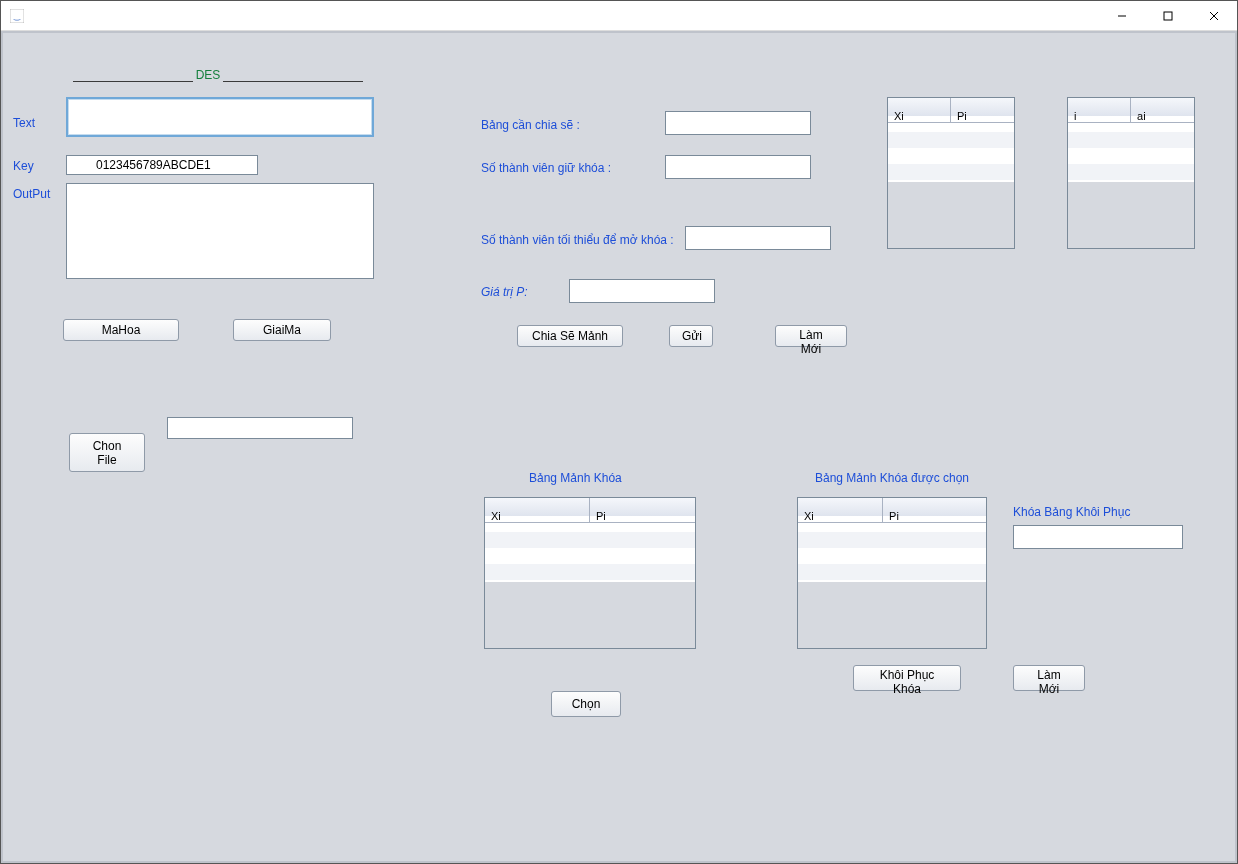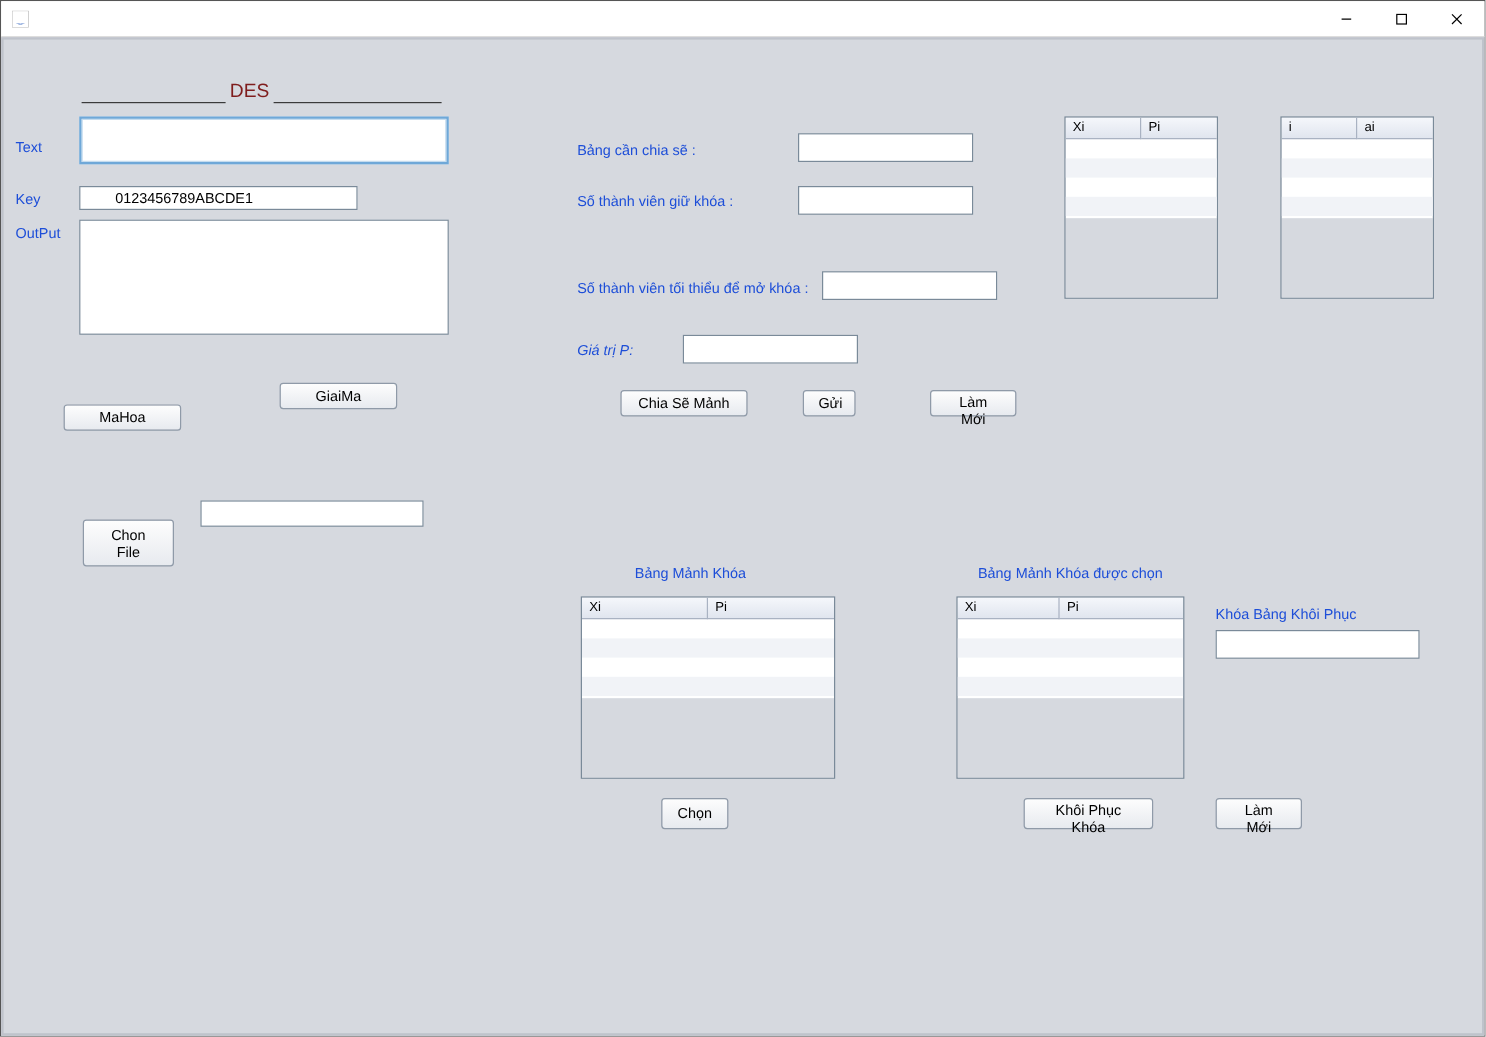--- a/index.html
+++ b/index.html
@@ -51,22 +51,22 @@
     position: relative;
     width: 100%;
     height: calc(100% - 30px);
     background: #d6d9df;
     border: 2px solid #bfc3cb;
   }
 
   .abs { position: absolute; }
 
   .section-title {
-    font-size: 16px;
-    color: #7f1d1d;
+    font-size: 12px;
+    color: #15803d;
   }
   .underline-left, .underline-right, .underline-seg {
     border-bottom: 1px solid #3a3a3a;
     display: inline-block;
     vertical-align: bottom;
     height: 1px;
   }
 
   .label { font-size: 12px; color: #1d4ed8; }
 
@@ -103,21 +103,21 @@
   }
   .table-header {
     display: flex;
     height: 18px;
     background: linear-gradient(#f5f7fb, #dfe4ee);
   }
   .th {
     border-right: 1px solid #a9b2c2;
     border-bottom: 1px solid #a9b2c2;
     font-size: 11px;
-    padding: 2px 6px;
+    padding: 12px 6px;
     color: #000;
   }
   .th:last-child { border-right: none; }
   .table-body {
     background: #fff;
   }
   .row {
     height: 16px;
   }
   .row.alt { background: #f1f3f7; }
@@ -163,26 +163,26 @@
     <div class="abs" style="left:60px; top:35px; width:310px; text-align:center;">
       <span class="underline-seg" style="width:120px;"></span>
       <span class="section-title">DES</span>
       <span class="underline-seg" style="width:140px;"></span>
     </div>
 
     <span class="abs label" style="left:10px; top:83px;">Text</span>
     <input type="text" class="abs field focused" style="left: 63px; top: 64px; width: 308px; height: 40px;" value="">
 
     <span class="abs label" style="left:10px; top:126px;">Key</span>
-    <input type="text" class="abs field" style="left: 63px; top: 122px; width: 232px; height: 20px; padding-left: 29px;" value="0123456789ABCDE1">
+    <input type="text" class="abs field" style="left: 63px; top: 122px; width: 192px; height: 20px; padding-left: 29px;" value="0123456789ABCDE1">
 
     <span class="abs label" style="left:10px; top:154px;">OutPut</span>
     <textarea class="abs field" style="left: 63px; top: 150px; width: 308px; height: 96px;"></textarea>
 
-    <button class="abs btn" style="left:50px; top:286px; width:98px;margin-top:18px;">MaHoa</button>
+    <button class="abs btn" style="left:60px; top:286px; width:116px;">MaHoa</button>
     <button class="abs btn" style="left:230px; top:286px; width:98px;">GiaiMa</button>
 
     <button class="abs btn" style="left:66px; top:400px; width:76px; height:39px;">Chon File</button>
     <input type="text" class="abs field" style="left: 164px; top: 384px; width: 186px; height: 22px;" value="">
 
 
     <span class="abs label" style="left:478px; top:85px;">Bảng cần chia sẽ :</span>
     <input type="text" class="abs field" style="left: 662px; top: 78px; width: 146px; height: 24px;" value="">
 
     <span class="abs label" style="left:478px; top:128px;">Số thành viên giữ khóa :</span>
@@ -254,18 +254,18 @@
         <div class="row"></div>
         <div class="row alt"></div>
         <div class="row"></div>
         <div class="row alt"></div>
       </div>
       <div class="panel-bg" style="height:68px;"></div>
     </div>
 
     <input type="text" class="abs field" style="left: 1010px; top: 492px; width: 170px; height: 24px;" value="">
 
-    <button class="abs btn" style="left:548px; top:632px; width:56px; height:26px;">Chọn</button>
+    <button class="abs btn" style="left:548px; top:658px; width:70px; height:26px;">Chọn</button>
     <button class="abs btn" style="left:850px; top:632px; width:108px; height:26px;">Khôi Phục Khóa</button>
     <button class="abs btn" style="left:1010px; top:632px; width:72px; height:26px;">Làm Mới</button>
 
   </div>
 </div>
 
 </body></html>

